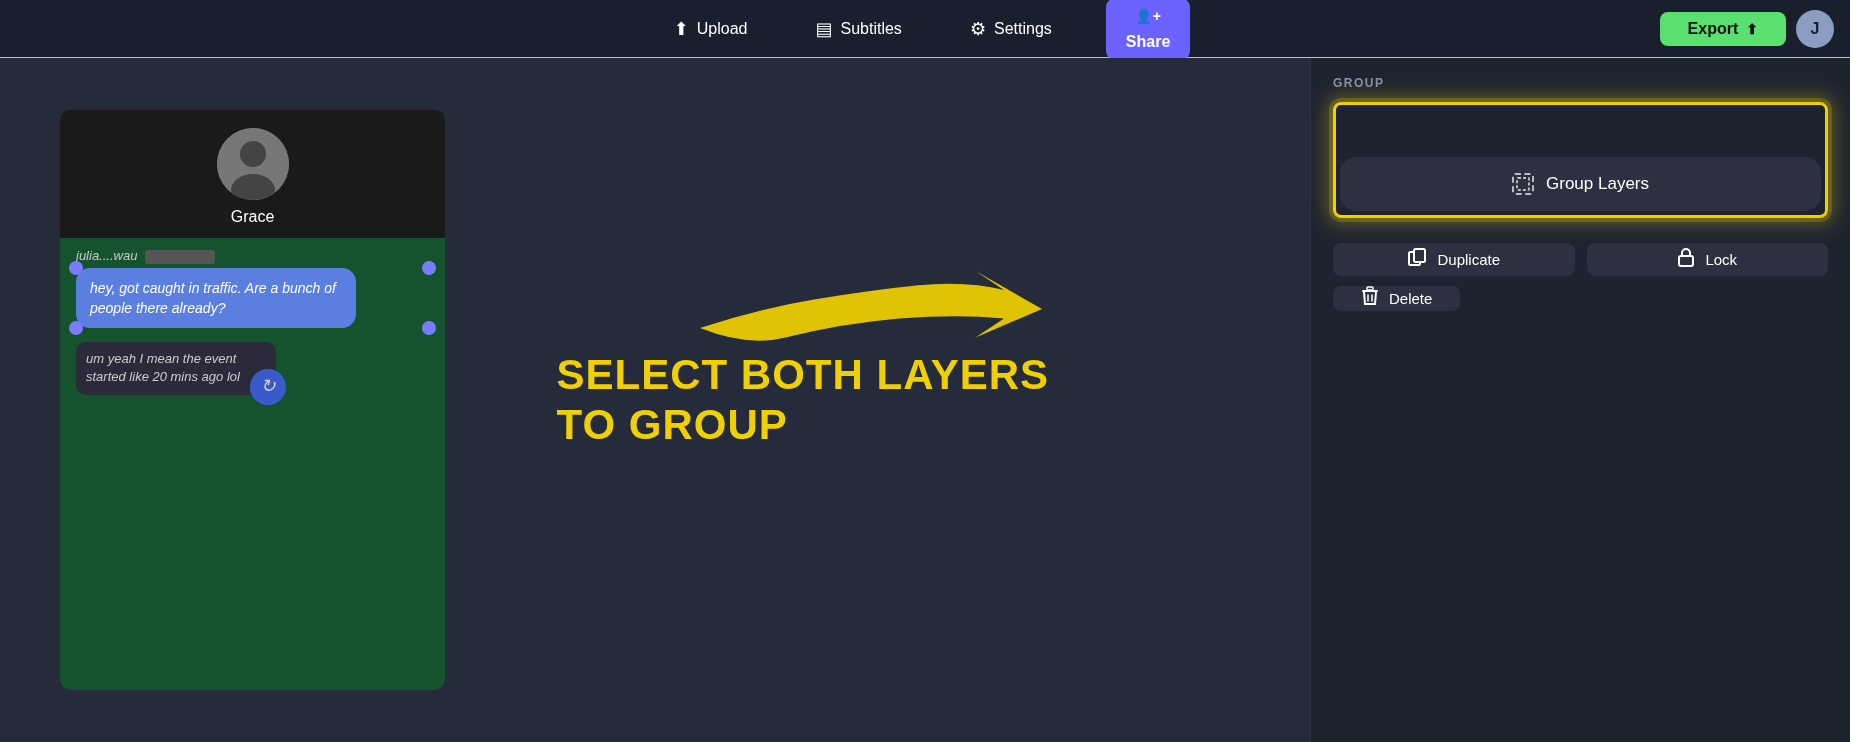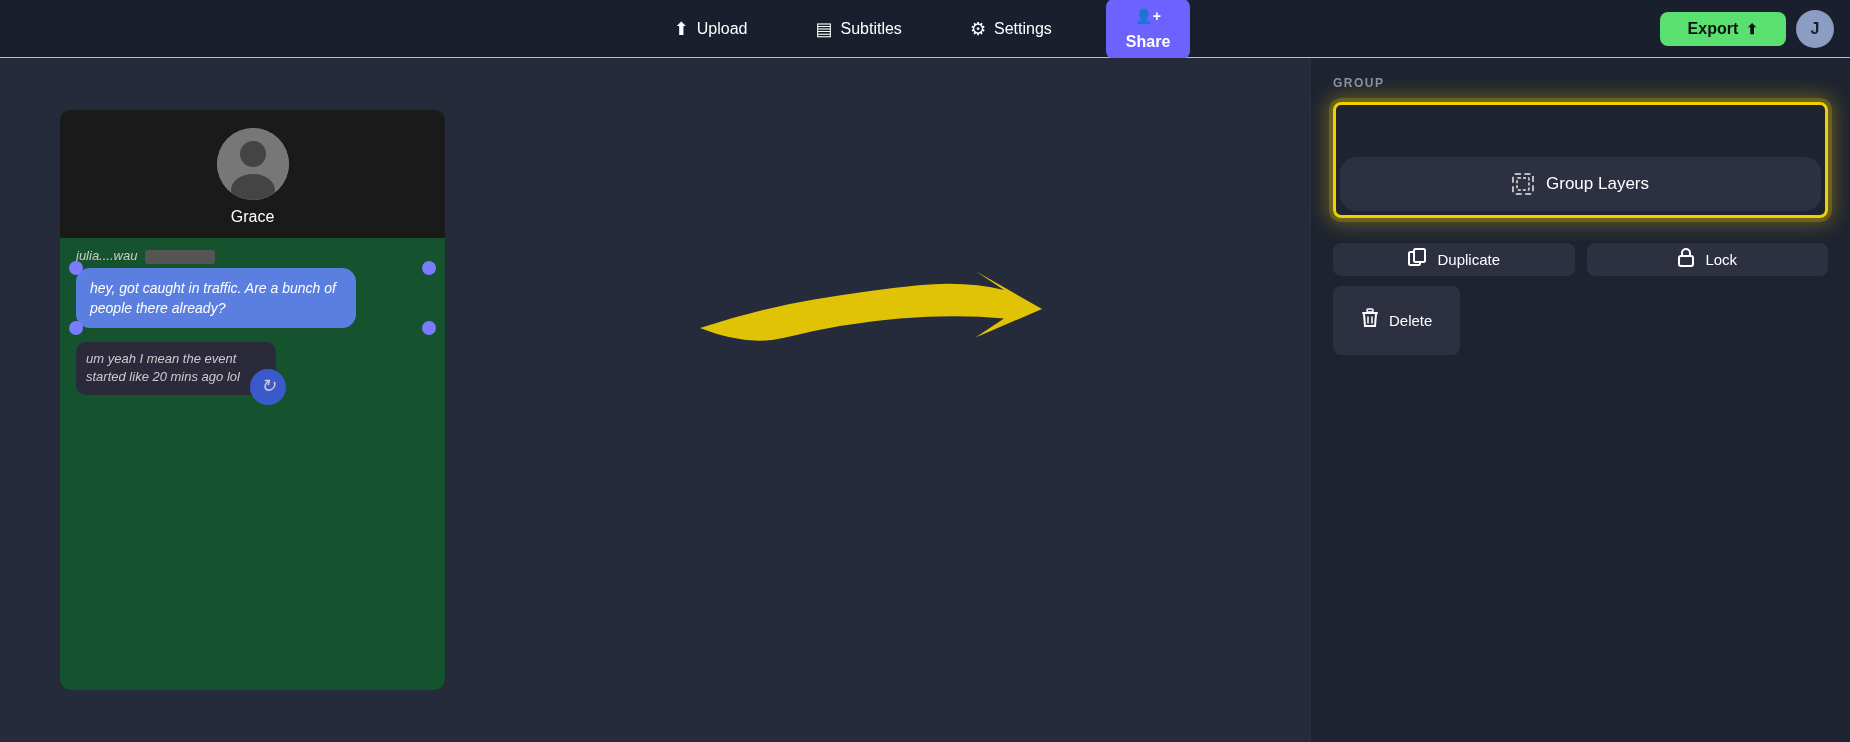--- a/index.html
+++ b/index.html
@@ -315,21 +315,21 @@
     .panel-btn-icon {
       font-size: 18px;
     }
     .delete-btn {
       background: #2c3040;
       border: none;
       border-radius: 8px;
       color: #fff;
       font-size: 15px;
       font-weight: 500;
-      padding: 22px 28px;
+      padding: 0 28px;
       cursor: pointer;
       display: flex;
       align-items: center;
       gap: 10px;
     }
 
     
     .dashed-icon {
       width: 22px;
       height: 22px;
@@ -418,20 +418,23 @@
           </div>
 
           <div class="chat-self">
             <span>um yeah I mean the event started like 20 mins ago lol</span>
             <div class="refresh-icon-circle">↻</div>
           </div>
         </div>
       </div>
     </div>
 
+    <div class="center-instruction">
+      SELECT BOTH LAYERS<br>TO GROUP
+    </div>
 
     <svg class="arrow-container" viewBox="0 0 400 160" xmlns="http://www.w3.org/2000/svg" style="position:absolute; left:52%; top:25%; width:380px; height:160px;">
 
       <path d="M 20 100 Q 80 80 140 70 Q 200 60 250 55 Q 300 50 340 60 L 310 40 L 380 80 L 310 110 L 340 90 Q 290 85 230 90 Q 170 95 110 110 Q 70 120 20 100 Z" fill="#f0d000" opacity="0.92"></path>
     </svg>
 
   </div>
 
   <div class="right-panel">
 

